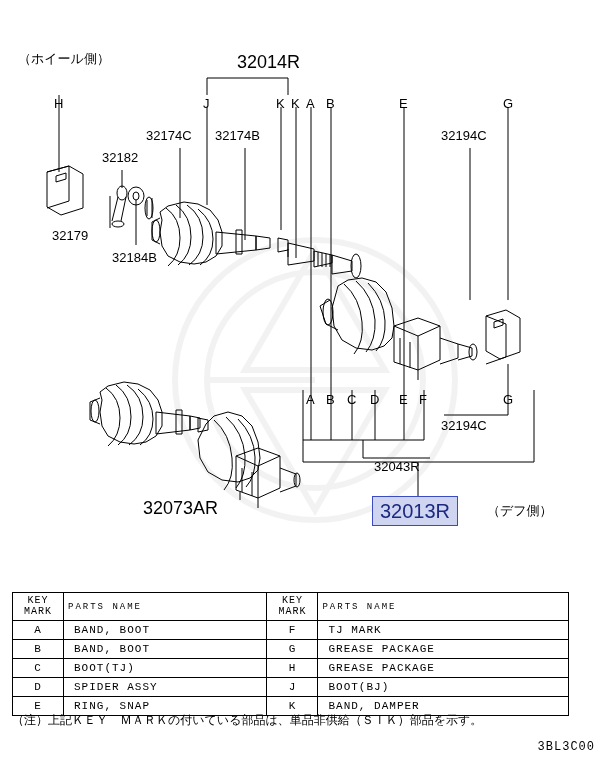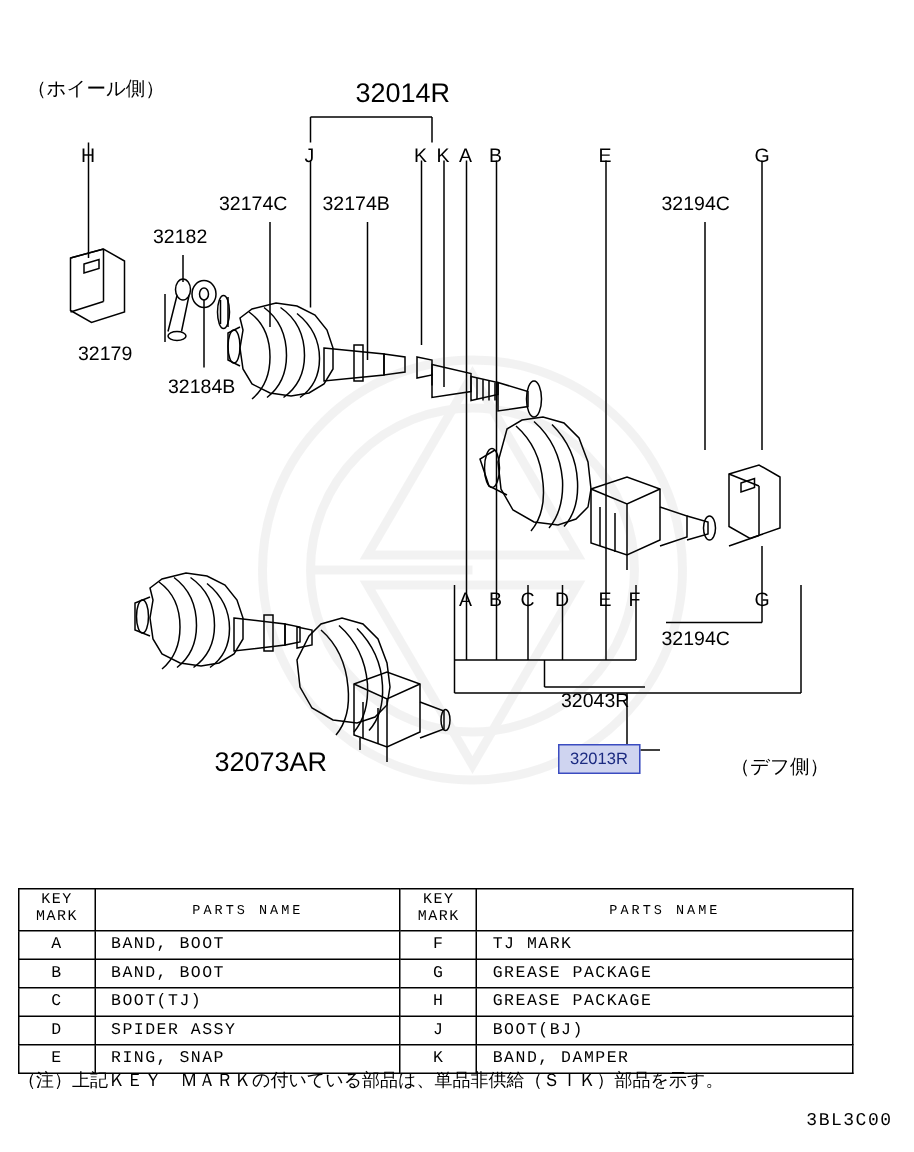--- a/index.html
+++ b/index.html
@@ -24,21 +24,21 @@
   .keymark{
     position:absolute;
     font-size:13px;
     color:#000;
   }
   .hl{
     position:absolute;
     border:1px solid #3b4cc0;
     background:#cfd4f0;
     color:#1b2a80;
-    font-size:11px;
+    font-size:20px;
     padding:3px 7px;
     line-height:1.1;
   }
   
   .ptable{
     position:absolute;
     left:12px;top:592px;
     width:557px;
     border:1px solid #000;
     border-collapse:collapse;
@@ -46,21 +46,21 @@
   }
   .ptable td,.ptable th{
     border:1px solid #000;
     padding:3px 4px;
     font-weight:normal;
     font-family:"Liberation Mono", monospace;
     letter-spacing:1px;
   }
   .ptable .km{width:42px;text-align:center;font-size:10px;line-height:1.05;}
   .ptable .kmv{width:42px;text-align:center;}
-  .ptable .pn{text-align:center;font-size:9px;letter-spacing:2px;}
+  .ptable .pn{font-size:9px;letter-spacing:2px;}
   .ptable .pv{padding-left:10px;}
   .note{
     position:absolute;left:12px;top:712px;font-size:12px;
     font-family:"Liberation Sans", sans-serif;
   }
   .code{
     position:absolute;right:14px;top:740px;font-size:12px;
     font-family:"Liberation Mono", monospace;letter-spacing:1px;
   }
   .wm{position:absolute;left:150px;top:190px;width:330px;height:380px;

